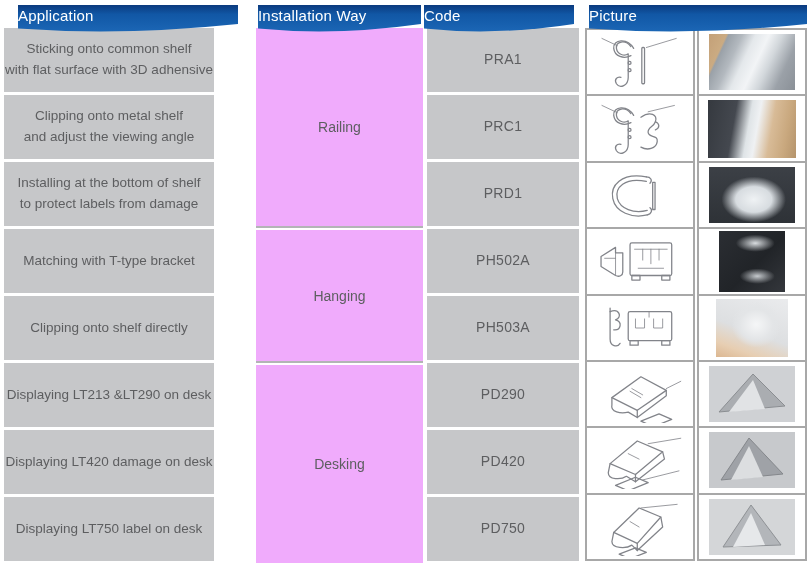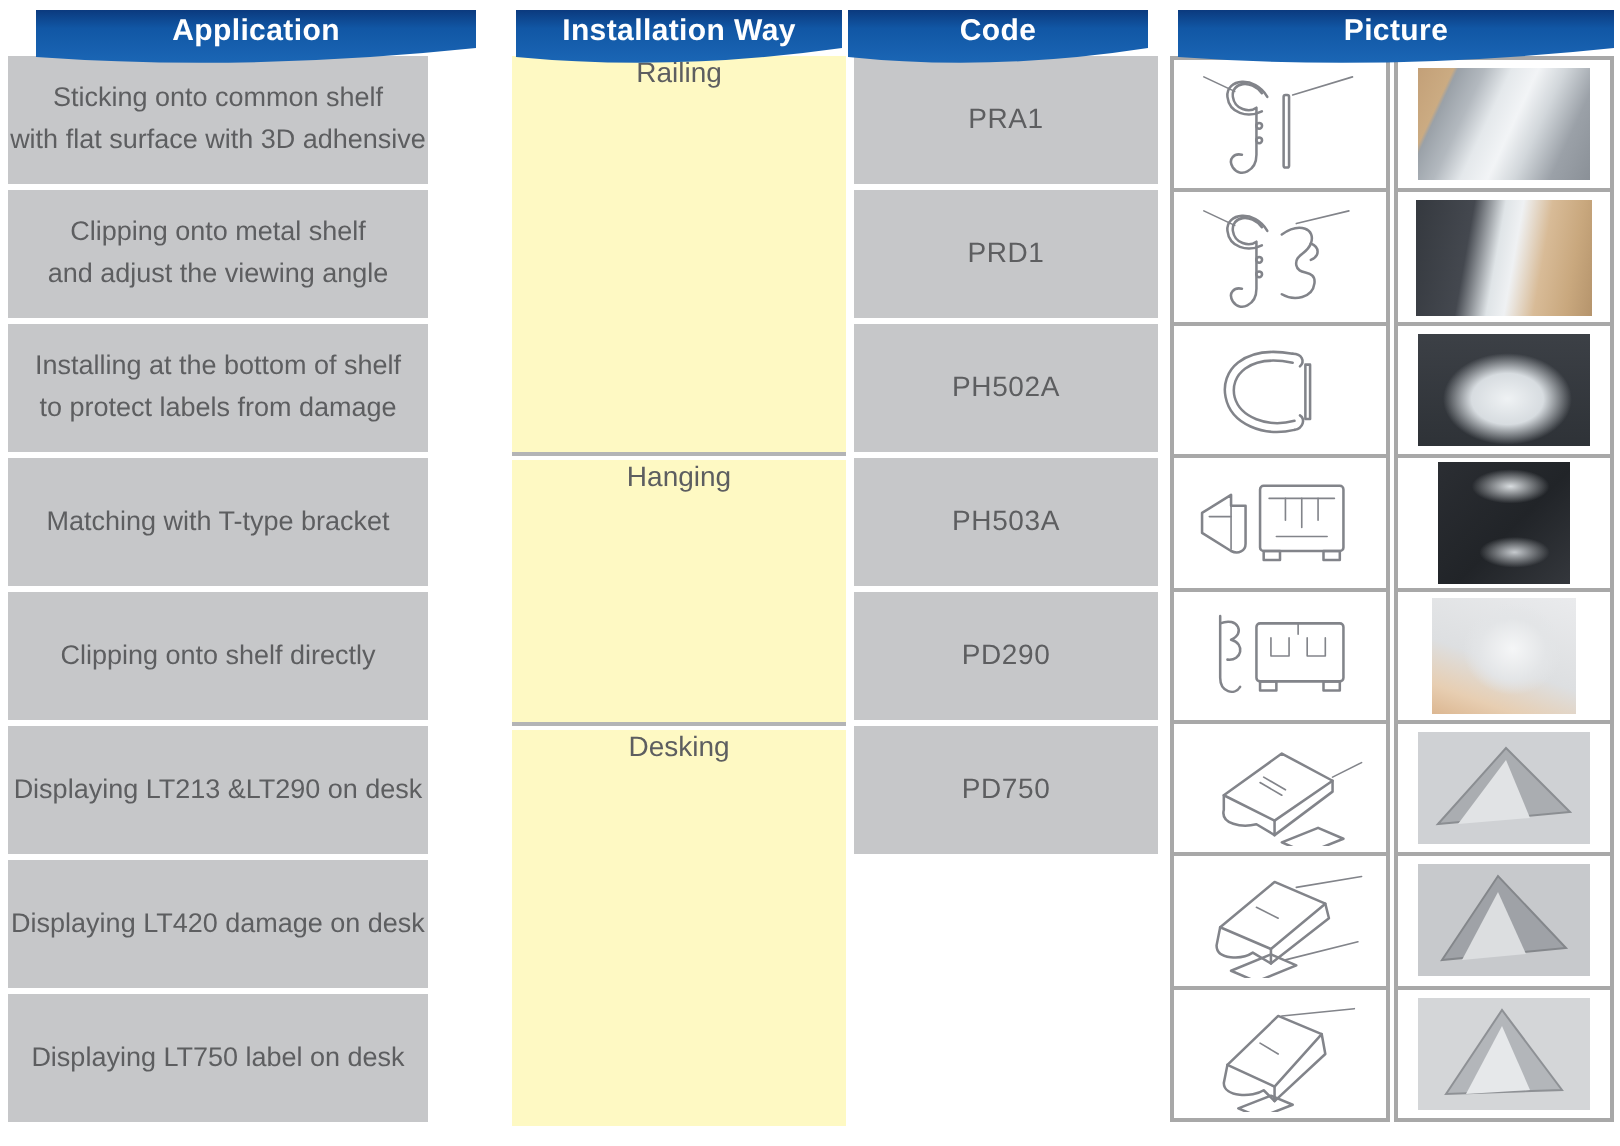--- a/index.html
+++ b/index.html
@@ -4,40 +4,40 @@
 <style>
   html,body{margin:0;padding:0;background:#fff;}
   #stage{
     position:relative;width:810px;height:573px;background:#fff;overflow:hidden;
     font-family:"Liberation Sans","DejaVu Sans",sans-serif;
   }
   
   .hdr{position:absolute;top:5px;height:31px;z-index:3;}
   .hdr svg{position:absolute;left:0;top:0;width:100%;height:100%;display:block;}
   .hdr .lbl{
-    position:absolute;left:0;right:0;top:2px;text-align:center;
-    color:#fff;font-weight:bold;font-size:15px;letter-spacing:.2px;
+    position:absolute;left:0;right:0;top:2px;
+    color:#fff;font-weight:normal;font-size:15px;letter-spacing:.2px;
   }
   #hdr-app{left:18px;width:220px;}
   #hdr-way{left:258px;width:163px;}
   #hdr-code{left:424px;width:150px;}
   #hdr-pic{left:589px;width:218px;}
   
   .col{position:absolute;top:28px;}
   #col-app{left:4px;width:210px;}
   #col-way{left:256px;width:167px;}
   #col-code{left:427px;width:152px;}
   .cell-gray{
     background:#c6c7c9;height:64px;margin-bottom:3px;
     display:flex;flex-direction:column;align-items:center;justify-content:center;
     text-align:center;color:#5d5e60;font-size:13.5px;line-height:1.55;
   }
   .cell-code{font-size:14px;letter-spacing:.3px;}
   .cell-way{
-    background:#fef9c3;display:flex;justify-content:center;
+    background:#f0abfc;display:flex;align-items:center;justify-content:center;
     color:#5d5e60;font-size:14px;text-align:center;
     border-bottom:2px solid #b3b4b6;margin-bottom:2px;
   }
   .cell-way.last{border-bottom:none;margin-bottom:0;}
   .way-span3{height:198px;}
   .way-span2{height:131px;}
   
   .pic-col{
     position:absolute;top:28px;height:533px;background:#fff;
     border:2px solid #a8a8a8;box-sizing:border-box;
@@ -149,24 +149,26 @@
     <div class="cell-way way-span2">
       <span>Hanging</span>
     </div>
     <div class="cell-way way-span3 last">
       <span>Desking</span>
     </div>
   </div>
 
   <div class="col" id="col-code">
     <div class="cell-gray cell-code">PRA1</div>
+    <div class="cell-gray cell-code">PRC1</div>
     <div class="cell-gray cell-code">PRD1</div>
     <div class="cell-gray cell-code">PH502A</div>
     <div class="cell-gray cell-code">PH503A</div>
     <div class="cell-gray cell-code">PD290</div>
+    <div class="cell-gray cell-code">PD420</div>
     <div class="cell-gray cell-code">PD750</div>
   </div>
 
   <div class="pic-col" id="col-draw">
     <div class="pic-cell draw">
       <svg width="100" height="58" viewBox="0 0 110 64">
         <path class="thin" d="M30,14 L13,6"></path>
           <path class="thin" d="M62,16 L95,6"></path>
         <path d="M45,15 C39,7 28,9 29,17 C30,24 38,26 42,23 L42,49 C42,58 33,62 29,56 C26,51 30,48 34,49"></path>
         <path d="M48,17 C41,5 25,7 26,17 C27,26 37,29 45,25"></path>

